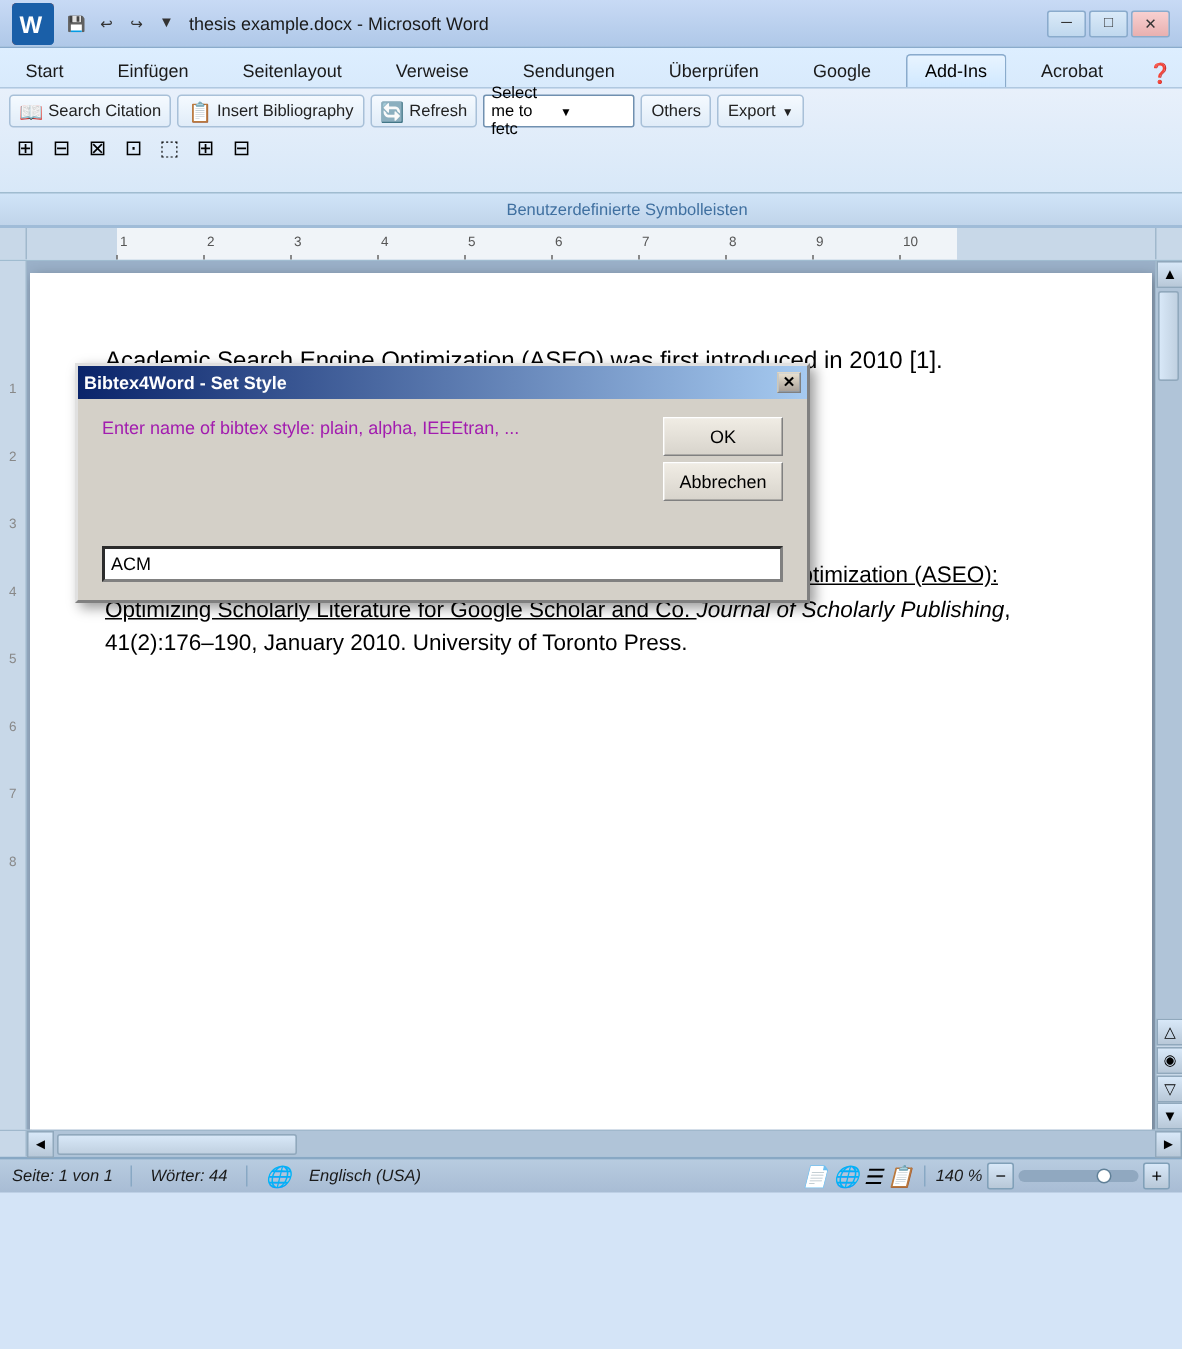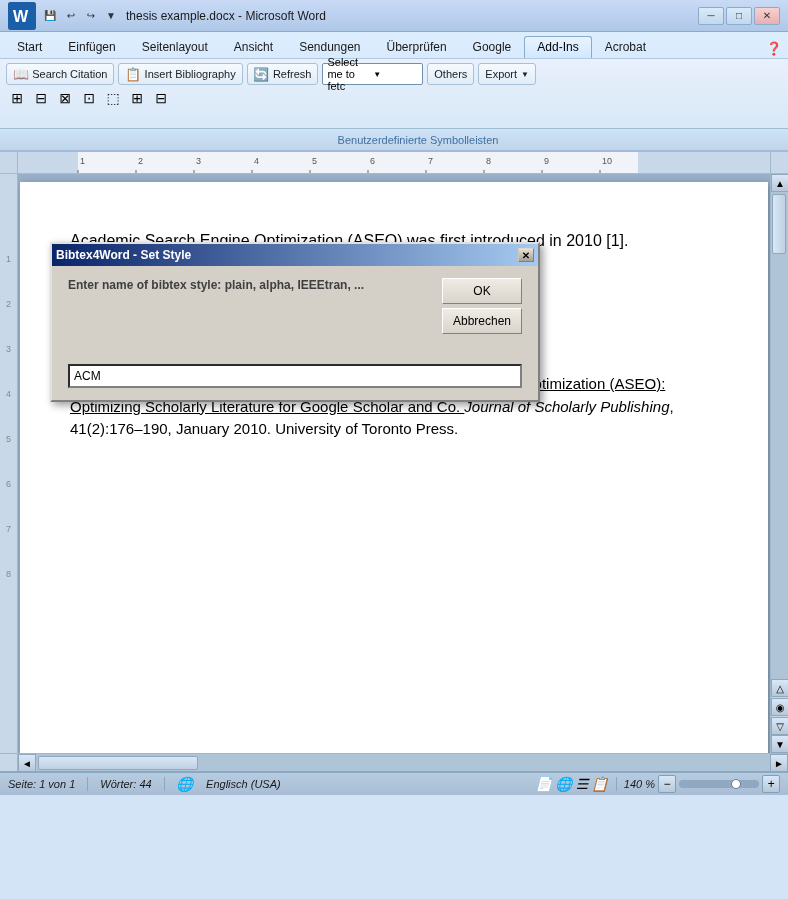--- a/index.html
+++ b/index.html
@@ -20,21 +20,21 @@
     .title-bar-logo svg { width: 28px; height: 28px; }
     .quick-access { display: flex; align-items: center; gap: 2px; }
     .qa-btn { width: 18px; height: 18px; background: none; border: none; cursor: pointer; display: flex; align-items: center; justify-content: center; font-size: 10px; color: #333; }
     .title-text { font-size: 12px; color: #1a1a1a; font-weight: normal; }
     .title-bar-controls { display: flex; gap: 2px; }
     .win-btn { width: 26px; height: 18px; font-size: 10px; display: flex; align-items: center; justify-content: center; cursor: pointer; border: none; background: linear-gradient(to bottom, #daeaf8, #c0d8ee); border: 1px solid #8aabcc; border-radius: 2px; color: #333; }
     .win-btn.close { background: linear-gradient(to bottom, #f8d0d0, #e8b0b0); }
 
     
     .ribbon { background: linear-gradient(to bottom, #ddeeff, #c8dcf0); border-bottom: 2px solid #a0bcd8; }
-    .ribbon-tabs { display: flex; align-items: flex-end; height: 26px; padding: 0 4px; gap: 0; }
+    .ribbon-tabs { display: flex; align-items: flex-end; height: 26px; padding: 0 4px; gap: 10px; }
     .ribbon-tab { padding: 3px 12px 4px; font-size: 12px; cursor: pointer; border: 1px solid transparent; border-bottom: none; border-radius: 3px 3px 0 0; color: #1a1a1a; height: 22px; display: flex; align-items: center; }
     .ribbon-tab.active { background: linear-gradient(to bottom, #e8f4ff, #d0e8ff); border-color: #8aabcc; color: #000; font-weight: 500; }
     .ribbon-content { background: linear-gradient(to bottom, #e8f0fb, #d8e8f8); border-top: 1px solid #b0c8e0; padding: 4px 6px; min-height: 70px; }
     .ribbon-toolbar { display: flex; align-items: center; gap: 4px; flex-wrap: wrap; }
     .toolbar-btn { display: flex; align-items: center; gap: 3px; padding: 2px 6px; background: linear-gradient(to bottom, #f5faff, #e0ecf8); border: 1px solid #a8c0d8; border-radius: 3px; cursor: pointer; font-size: 11px; color: #222; height: 22px; }
     .dropdown-arrow { font-size: 8px; margin-left: 1px; }
     .select-dropdown { display: flex; align-items: center; background: white; border: 1px solid #7090b0; border-radius: 2px; padding: 1px 4px; height: 22px; font-size: 11px; cursor: pointer; min-width: 100px; }
     .select-dropdown span { flex: 1; }
     .toolbar-row2 { display: flex; align-items: center; gap: 2px; padding: 2px 0; }
     .icon-btn { width: 22px; height: 22px; display: flex; align-items: center; justify-content: center; border: 1px solid transparent; border-radius: 2px; cursor: pointer; font-size: 14px; }
@@ -49,21 +49,21 @@
     .page { background: white; margin: 0 auto; width: 748px; min-height: 580px; padding: 47px 50px; box-shadow: 2px 2px 8px rgba(0,0,0,0.3); position: relative; }
     .page-text { font-size: 16px; line-height: 1.5; color: #000; margin-bottom: 30px; }
 
     
     .dialog-overlay { position: absolute; top: 60px; left: 30px; }
     .dialog { background: #d4d0c8; border: 2px solid #808080; border-top: 2px solid #e0e0e0; border-left: 2px solid #e0e0e0; width: 490px; box-shadow: 3px 3px 8px rgba(0,0,0,0.4); }
     .dialog-title-bar { background: linear-gradient(to right, #0a246a, #a6caf0); height: 22px; display: flex; align-items: center; justify-content: space-between; padding: 0 4px; }
     .dialog-title { color: white; font-size: 12px; font-weight: bold; }
     .dialog-close { width: 16px; height: 14px; background: linear-gradient(to bottom, #e8e0d0, #a8a098); border: 1px solid #808080; border-top: 1px solid #e0d8c8; border-left: 1px solid #d0c8b8; display: flex; align-items: center; justify-content: center; font-size: 10px; cursor: pointer; font-weight: bold; }
     .dialog-body { padding: 12px 16px; }
-    .dialog-text { font-size: 12px; color: #404040; margin-bottom: 10px; font-weight: bold; }
+    .dialog-text { font-size: 12px; color: #a21caf; margin-bottom: 10px; }
     .dialog-buttons { display: flex; flex-direction: column; gap: 4px; float: right; margin-left: 16px; }
     .dialog-btn { width: 80px; height: 26px; background: linear-gradient(to bottom, #f0ece4, #d8d4cc); border: 1px solid #808080; border-top: 1px solid #ffffff; border-left: 1px solid #ffffff; font-size: 12px; cursor: pointer; display: flex; align-items: center; justify-content: center; }
     .dialog-input-row { clear: both; margin-top: 30px; }
     .dialog-input { width: 100%; height: 24px; border: 2px inset #808080; background: white; padding: 2px 4px; font-size: 12px; outline: none; }
 
     
     .reference { font-size: 15px; line-height: 1.5; color: #000; margin-top: 20px; }
     .ref-link { text-decoration: underline; color: #000; }
 
     
@@ -120,21 +120,21 @@
     <button class="win-btn">□</button>
     <button class="win-btn close">✕</button>
   </div>
 </div>
 
 <div class="ribbon">
   <div class="ribbon-tabs">
     <div class="ribbon-tab">Start</div>
     <div class="ribbon-tab">Einfügen</div>
     <div class="ribbon-tab">Seitenlayout</div>
-    <div class="ribbon-tab">Ansicht</div>
+    <div class="ribbon-tab">Verweise</div>
     <div class="ribbon-tab">Sendungen</div>
     <div class="ribbon-tab">Überprüfen</div>
     <div class="ribbon-tab">Google</div>
     <div class="ribbon-tab active">Add-Ins</div>
     <div class="ribbon-tab">Acrobat</div>
     <div style="margin-left:auto; width:20px; height:20px; display:flex; align-items:center; justify-content:center; cursor:pointer; font-size:13px;">❓</div>
   </div>
 
   <div class="ribbon-content">
     <div class="ribbon-toolbar">

